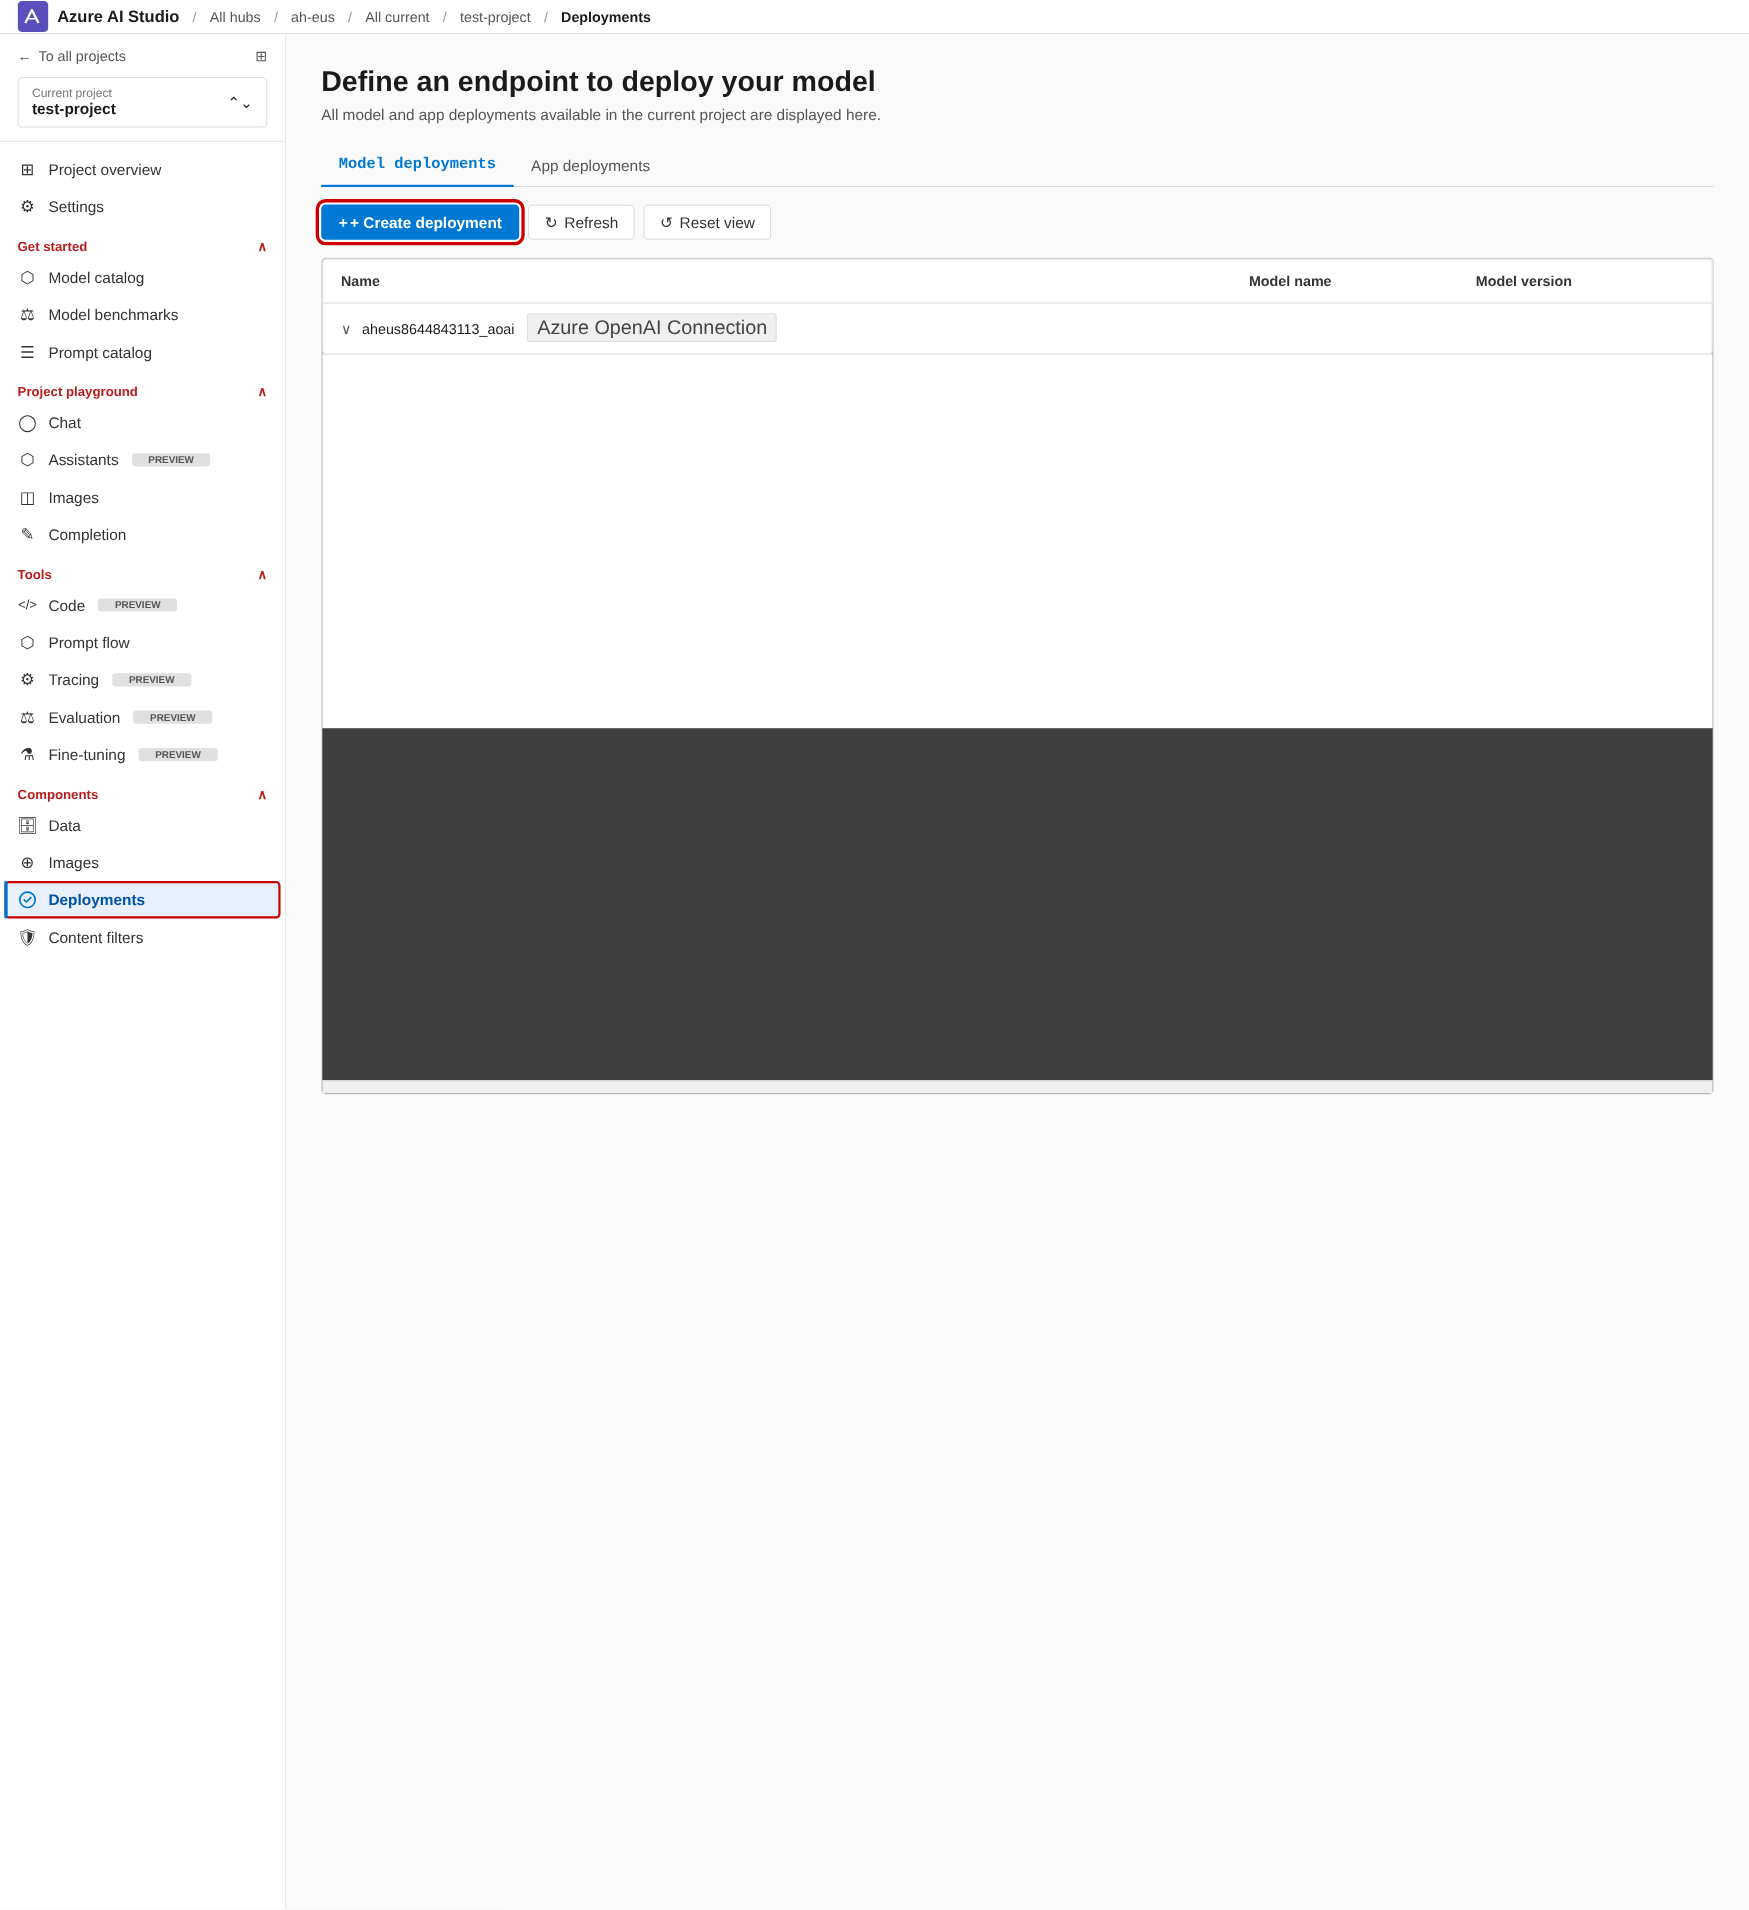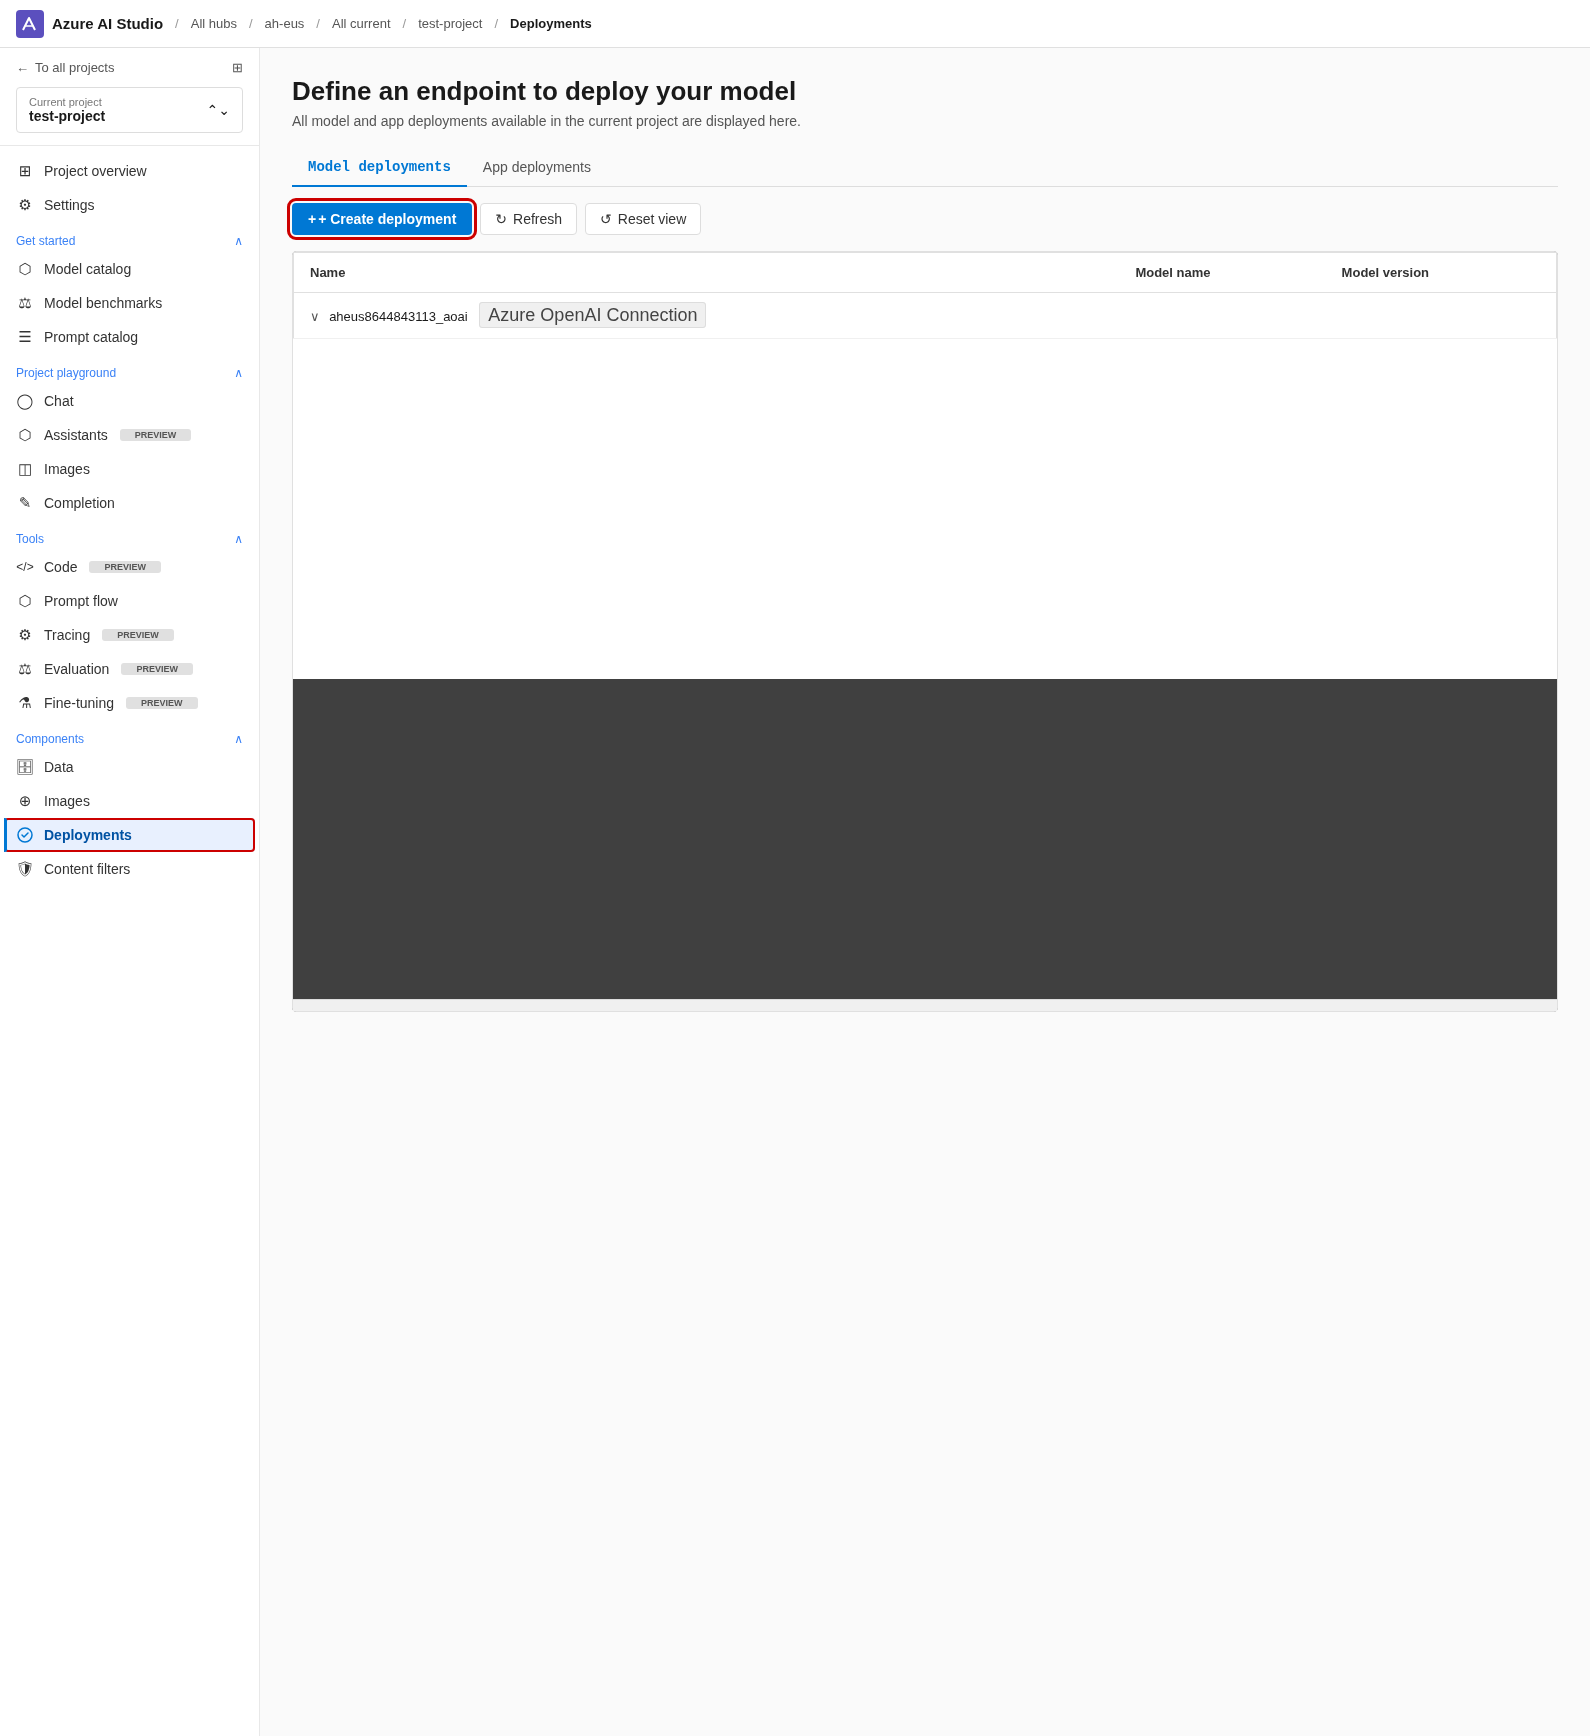--- a/index.html
+++ b/index.html
@@ -3,21 +3,21 @@
   <meta charset="utf-8">
   <style>
     * { box-sizing: border-box; margin: 0; padding: 0; }
     body { font-family: 'Segoe UI', Arial, sans-serif; font-size: 14px; color: #1a1a1a; background: #f5f5f5; display: flex; flex-direction: column; height: 100vh; overflow: hidden; }
 
     
     .top-nav {
       background: #fff;
       border-bottom: 1px solid #e0e0e0;
       padding: 0 16px;
-      height: 48px;
+      height: 31px;
       display: flex;
       align-items: center;
       gap: 8px;
       flex-shrink: 0;
     }
     .top-nav-logo {
       display: flex;
       align-items: center;
       gap: 8px;
       font-weight: 600;
@@ -100,22 +100,22 @@
       width: 3px;
       background: #0078d4;
       border-radius: 0 2px 2px 0;
     }
     .nav-section-header {
       display: flex;
       justify-content: space-between;
       align-items: center;
       padding: 12px 16px 4px;
       font-size: 12px;
-      font-weight: 400;
-      color: #3b82f6;
+      font-weight: 700;
+      color: #b91c1c;
       text-transform: none;
     }
     .badge {
       font-size: 9px;
       background: #e0e0e0;
       color: #555;
       padding: 1px 15px;
       border-radius: 3px;
       font-weight: 600;
       text-transform: uppercase;

